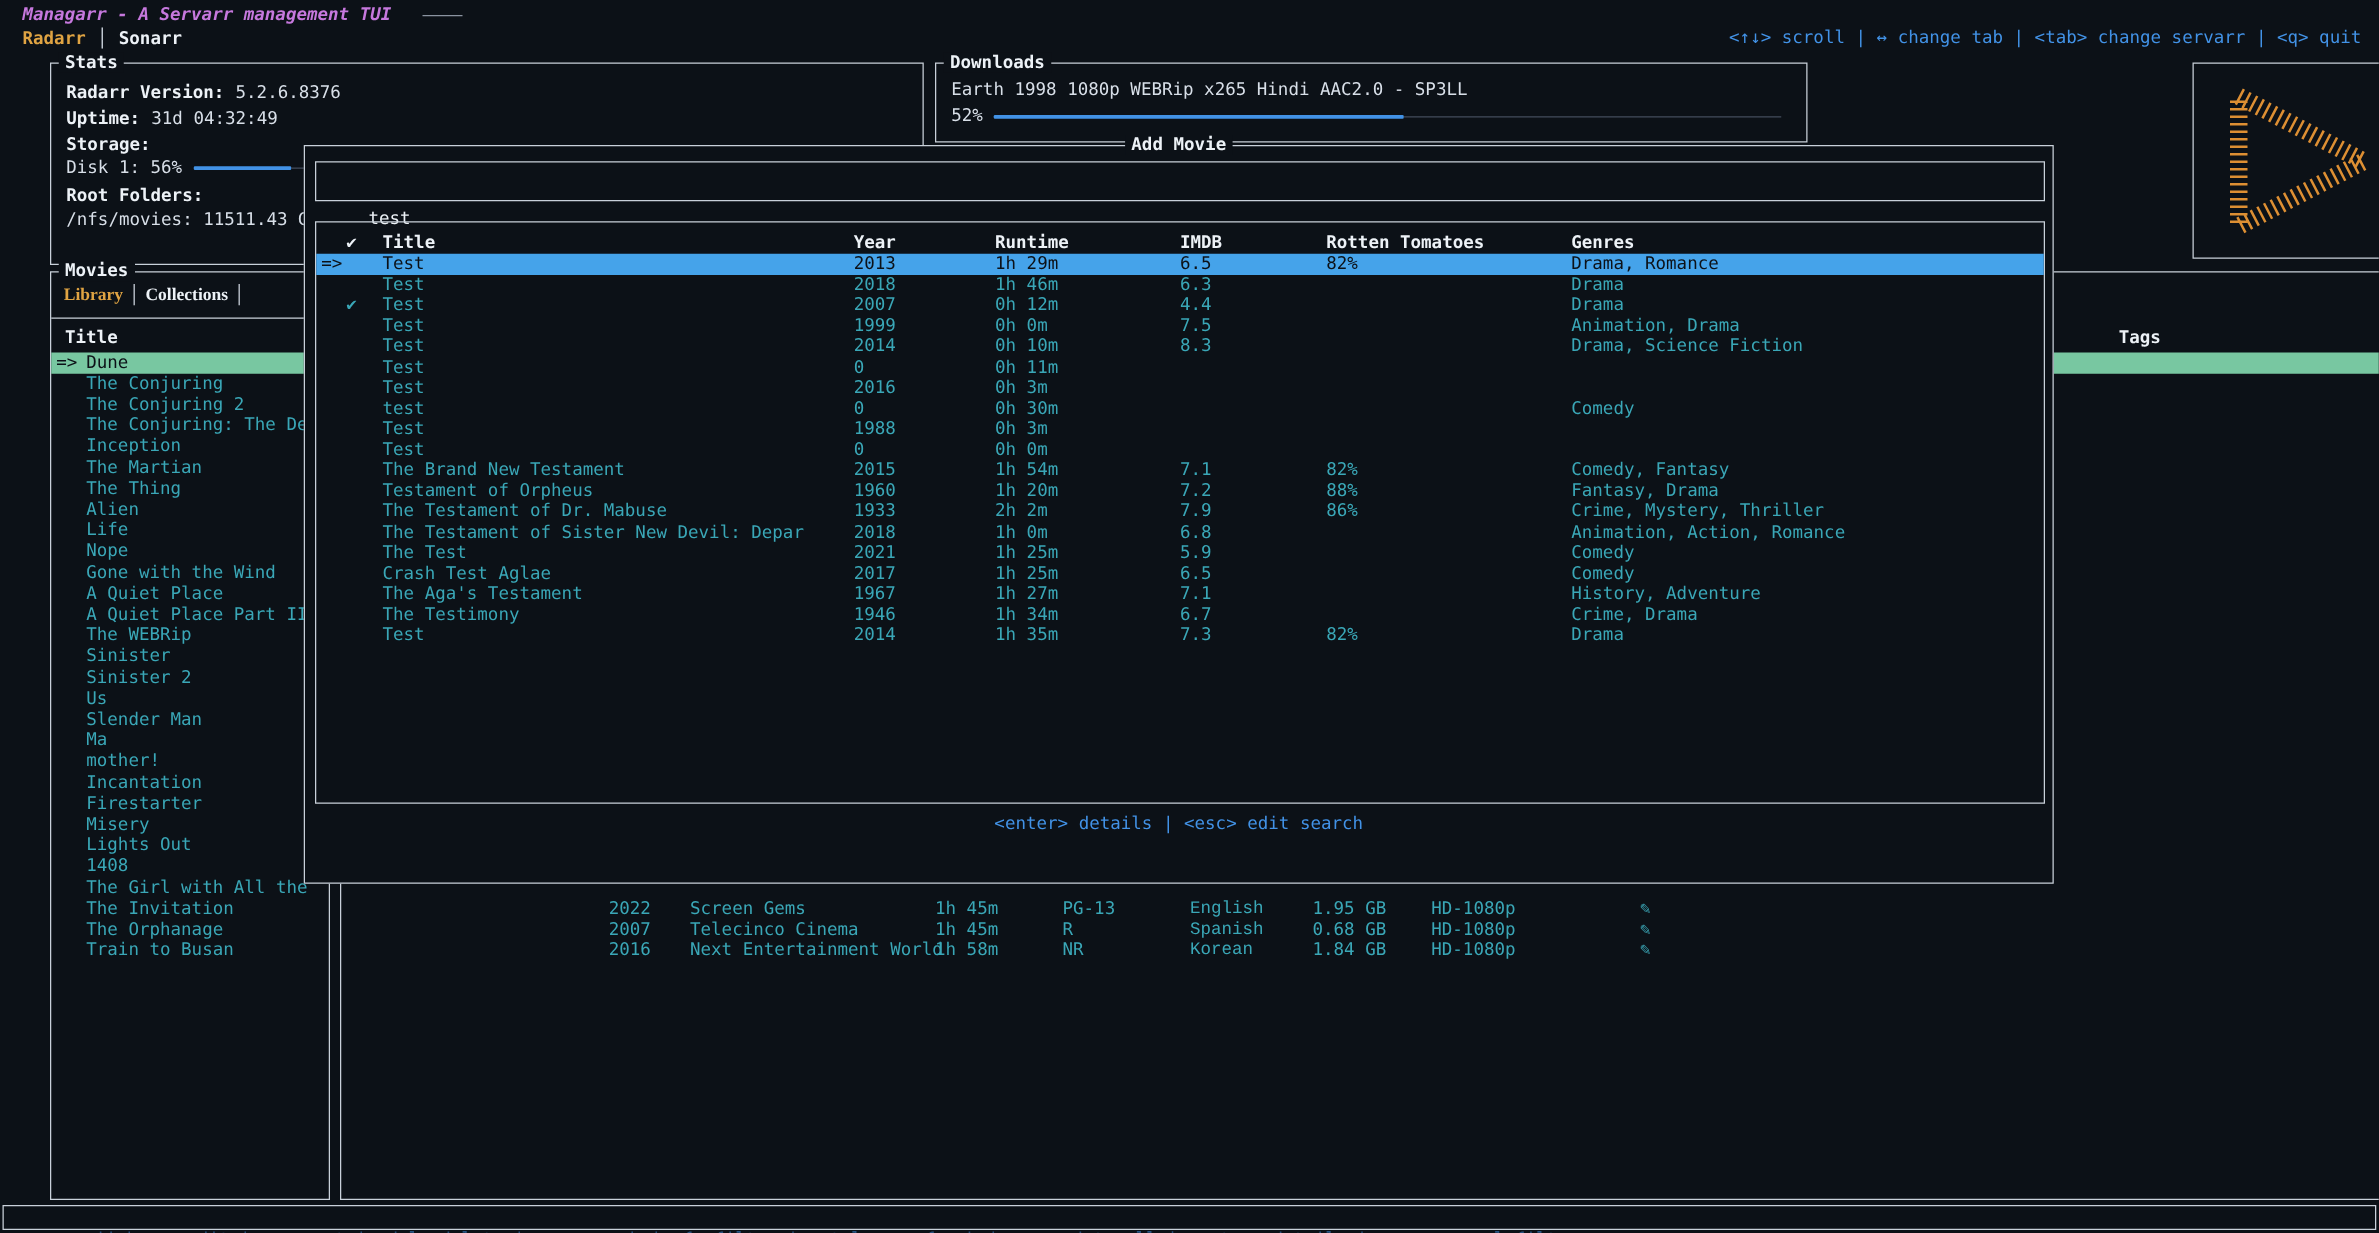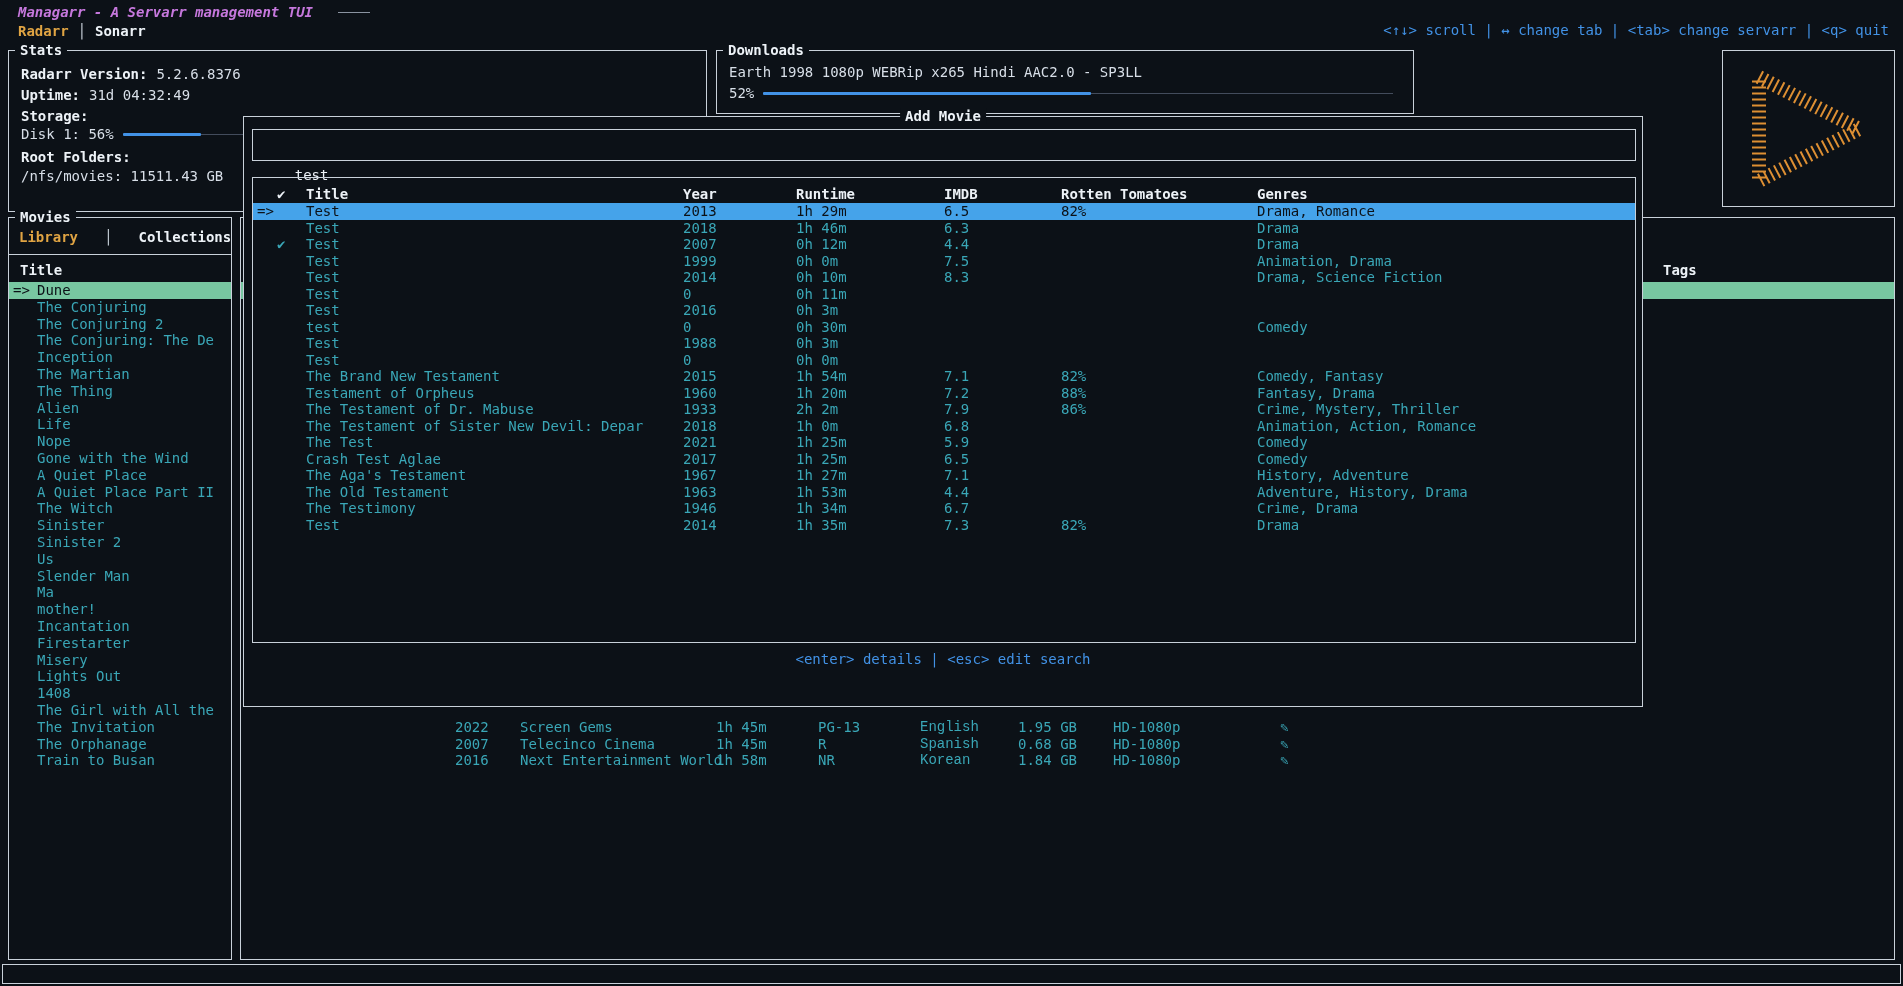--- a/index.html
+++ b/index.html
@@ -14,21 +14,21 @@
     --selection-green:#78c7a1;
     --selection-blue:#45a3ea;
     --selection-text:#0c1117;
     --logo-orange:#dd8f33;
     --gauge-track:#434c5c;
   }
   *{margin:0;padding:0;box-sizing:border-box;}
   html,body{width:1903px;height:986px;background:var(--background);overflow:hidden;}
   body{position:relative;font-family:"DejaVu Sans Mono",monospace;font-size:14px;color:var(--text);}
 
-  .panel{position:absolute;border:1px solid var(--border);}
+  .panel{position:absolute;border:1px solid var(--border);margin-left:32px;}
   .panel-title{position:absolute;top:-9px;left:6px;background:var(--background);padding:0 5px;
     font-weight:bold;color:var(--text-bright);line-height:16px;z-index:2;white-space:pre;}
   .panel-title.center{left:50%;transform:translateX(-50%);}
 
   
   .app-title-row{position:absolute;left:18px;top:3px;display:flex;align-items:center;gap:25px;height:17px;}
   .app-title{color:var(--magenta);font-style:italic;font-weight:bold;white-space:pre;}
   .title-rule{width:32px;border-top:1px solid #8a93a0;margin-top:2px;}
   .servarr-tabs{position:absolute;left:18px;top:22px;display:flex;align-items:center;gap:9px;height:18px;}
   .tab{font-weight:bold;color:var(--text-bright);white-space:pre;cursor:pointer;}
@@ -47,21 +47,21 @@
   .gauge .fill{height:3px;background:var(--blue);border-radius:1px;flex-shrink:0;}
   .gauge .track{flex:1;height:1px;background:var(--gauge-track);}
 
   #stats{left:8px;top:50px;width:699px;height:162px;}
   #downloads{left:716px;top:50px;width:698px;height:64px;}
   #logo-box{left:1722px;top:50px;width:173px;height:157px;display:flex;align-items:center;justify-content:center;}
 
   
   #library{left:8px;top:217px;width:224px;height:743px;}
   #table-panel{left:240px;top:217px;width:1655px;height:743px;}
-  .ltabs{position:absolute;top:10px;left:10px;display:flex;align-items:center;gap:26px;height:18px;}
+  .ltabs{position:absolute;top:10px;left:10px;display:flex;align-items:center;gap:4px;height:18px;font-family:Liberation Serif, serif;}
   .ldivider{position:absolute;top:36px;left:0;right:0;border-top:1px solid var(--border);}
   .lheader,.rheader{position:absolute;top:44px;font-weight:bold;color:var(--text-bright);white-space:pre;}
   .lheader{left:11px;}
   .rheader{left:1422px;}
   .lrows,.rrows{position:absolute;top:64px;left:0;right:0;}
   .mrow{position:relative;height:16.8px;line-height:16.8px;cursor:pointer;}
   .c{position:absolute;top:0;white-space:pre;}
   .mrow .c{color:var(--cyan);}
   .mrow.selected{background:var(--selection-green);}
   .mrow.selected .c{color:var(--selection-text);}
@@ -211,21 +211,21 @@
       <div class="mrow">
         <span class="c arrow"></span>
         <span class="c t">A Quiet Place</span>
       </div>
       <div class="mrow">
         <span class="c arrow"></span>
         <span class="c t">A Quiet Place Part II</span>
       </div>
       <div class="mrow">
         <span class="c arrow"></span>
-        <span class="c t">The Witch</span>
+        <span class="c t">The WEBRip</span>
       </div>
       <div class="mrow">
         <span class="c arrow"></span>
         <span class="c t">Sinister</span>
       </div>
       <div class="mrow">
         <span class="c arrow"></span>
         <span class="c t">Sinister 2</span>
       </div>
       <div class="mrow">
@@ -763,30 +763,20 @@
           <span class="c t">The Aga's Testament</span>
           <span class="c y">1967</span>
           <span class="c ru">1h 27m</span>
           <span class="c im">7.1</span>
           <span class="c ro"></span>
           <span class="c ge">History, Adventure</span>
         </div>
         <div class="arow">
           <span class="c ar"></span>
           <span class="c ch"></span>
-          <span class="c t">The Old Testament</span>
-          <span class="c y">1963</span>
-          <span class="c ru">1h 53m</span>
-          <span class="c im">4.4</span>
-          <span class="c ro"></span>
-          <span class="c ge">Adventure, History, Drama</span>
-        </div>
-        <div class="arow">
-          <span class="c ar"></span>
-          <span class="c ch"></span>
           <span class="c t">The Testimony</span>
           <span class="c y">1946</span>
           <span class="c ru">1h 34m</span>
           <span class="c im">6.7</span>
           <span class="c ro"></span>
           <span class="c ge">Crime, Drama</span>
         </div>
         <div class="arow">
           <span class="c ar"></span>
           <span class="c ch"></span>

